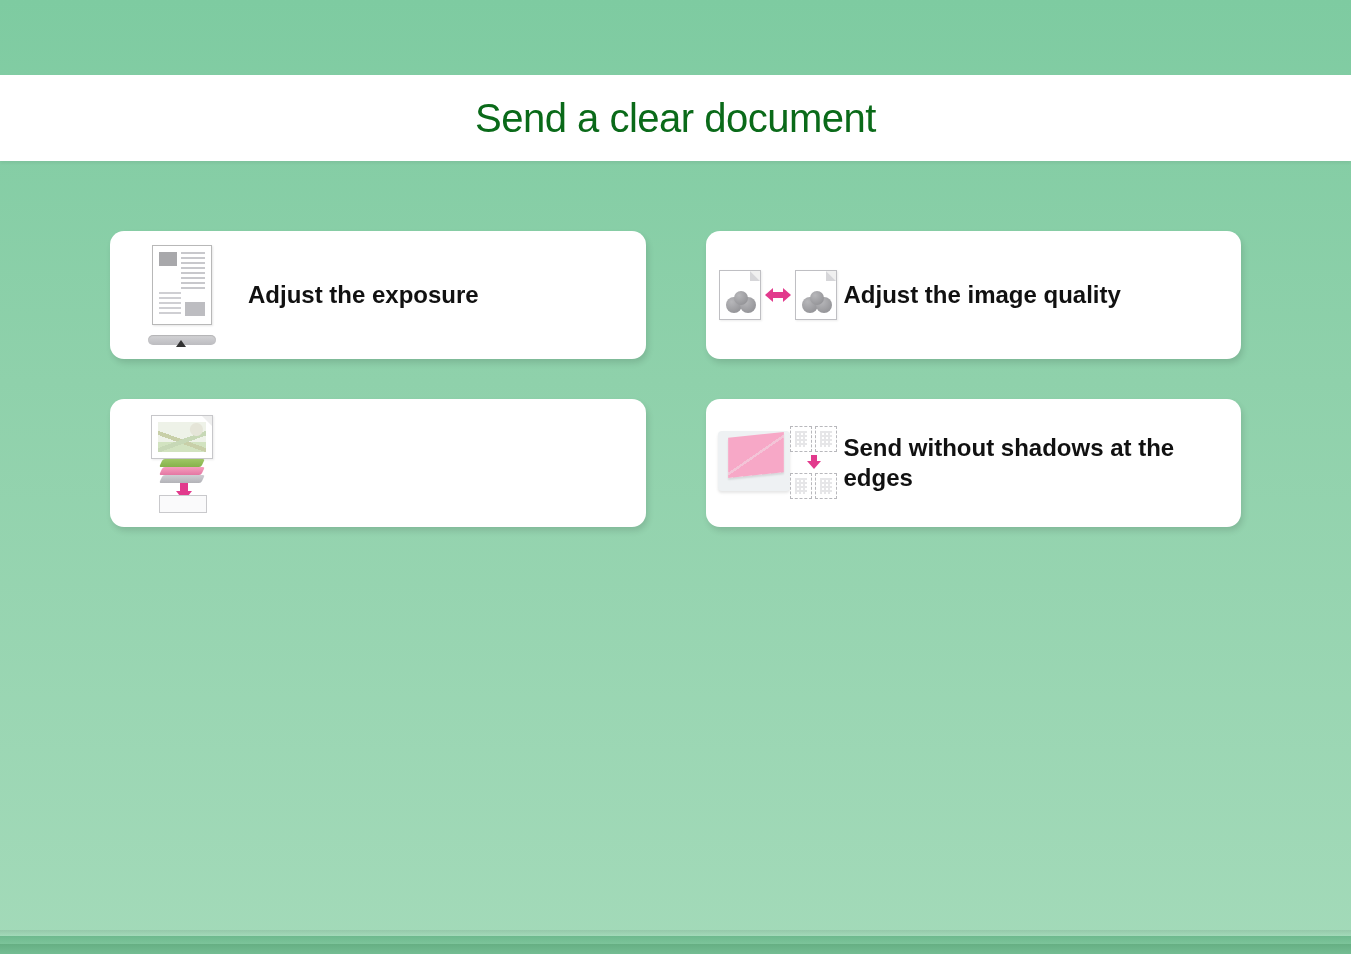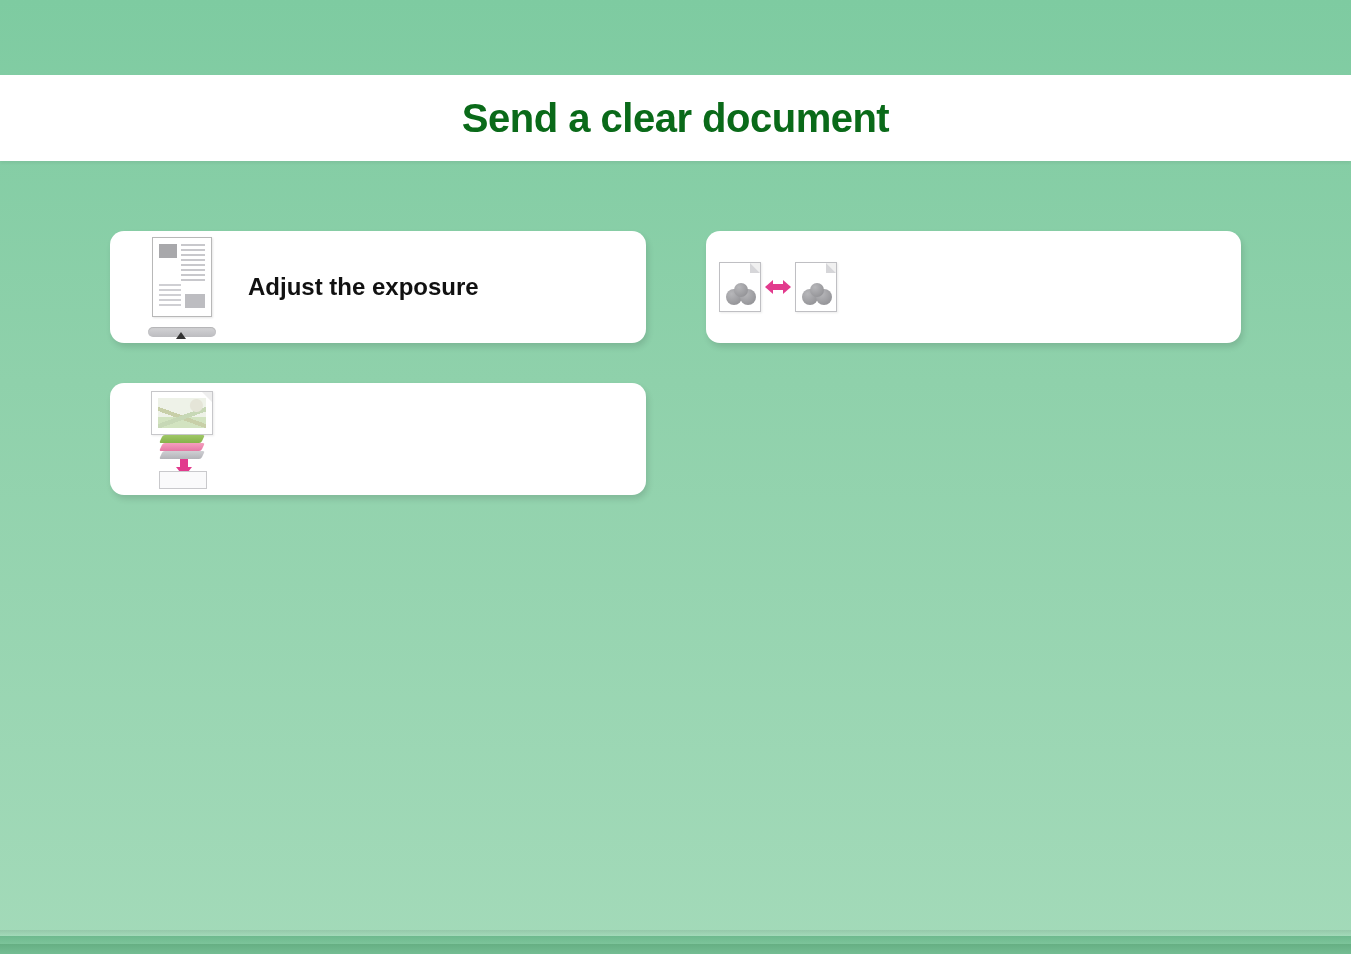--- a/index.html
+++ b/index.html
@@ -22,34 +22,34 @@
       background: #ffffff;
       height: 86px;
       display: flex;
       align-items: center;
       justify-content: center;
       box-shadow: 0 2px 3px rgba(0,0,0,0.06);
     }
     .title-text {
       color: #0a6a19;
       font-size: 40px;
-      font-weight: 700;
+      font-weight: 400;
       letter-spacing: -0.5px;
     }
     .content {
       padding: 70px 110px 0 110px;
       display: grid;
       grid-template-columns: 1fr 1fr;
       column-gap: 60px;
       row-gap: 40px;
     }
     .card {
       background: #ffffff;
       border-radius: 14px;
-      height: 112px;
+      height: 128px;
       display: flex;
       align-items: center;
       padding: 0 20px 0 12px;
       box-shadow: 2px 4px 6px rgba(0,0,0,0.12);
       cursor: pointer;
       position: relative;
     }
     .card-icon {
       width: 120px;
       height: 100px;
@@ -284,39 +284,56 @@
           </div>
         <div class="iq-page">
           <div class="iq-dots">
             <div class="iq-dot iq-d1"></div>
             <div class="iq-dot iq-d2"></div>
             <div class="iq-dot iq-d3"></div>
           </div>
         </div>
       </div>
     </div>
+    <div class="card-label">Adjust the image quality</div>
   </div>
 
   <div class="card">
     <div class="card-icon">
       <div class="sz-wrap">
         <div class="sz-top">
             <div class="sz-img"></div>
           </div>
         <div class="sz-stack">
           <div class="sz-s sz-s1"></div>
           <div class="sz-s sz-s2"></div>
           <div class="sz-s sz-s3"></div>
         </div>
         <div class="sz-arrow"></div>
         <div class="sz-bot"></div>
       </div>
     </div>
   </div>
 
+  <div class="card">
+    <div class="card-icon">
+      <div class="sh-wrap">
+        <div class="sh-doc"></div>
+        <div class="sh-page"></div>
+        <div class="sh-grid">
+          <div class="sh-cell"></div>
+          <div class="sh-cell"></div>
+          <div class="sh-ar"></div>
+          <div class="sh-cell"></div>
+          <div class="sh-cell"></div>
+        </div>
+      </div>
+    </div>
+    <div class="card-label">Send without shadows at the edges</div>
+  </div>
 
 </div>
 
 <div class="footer-bars">
   <div class="fb1"></div>
   <div class="fb2"></div>
   <div class="fb3"></div>
 </div>
 
 </body></html>

